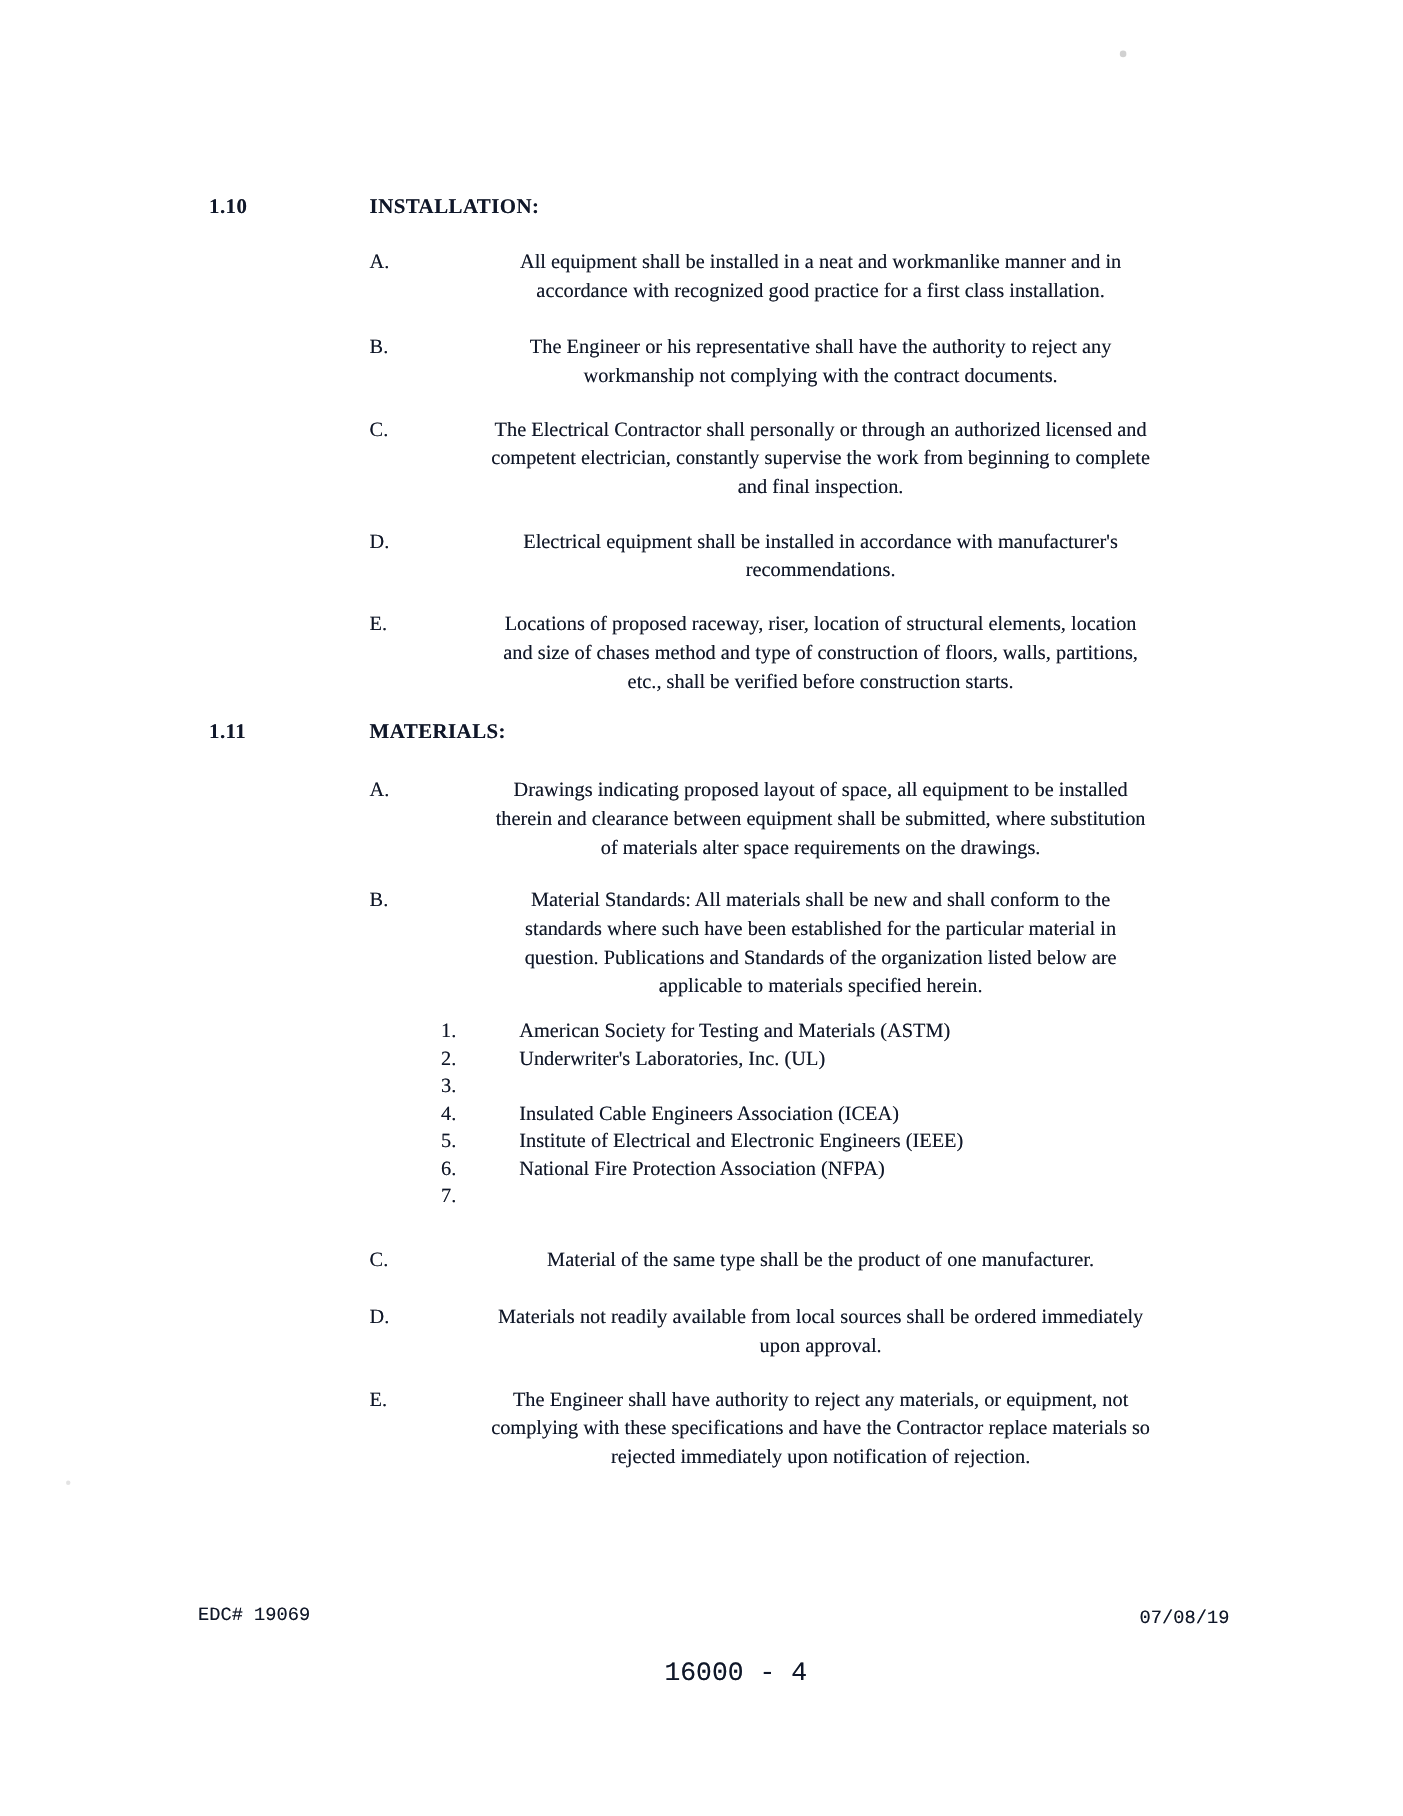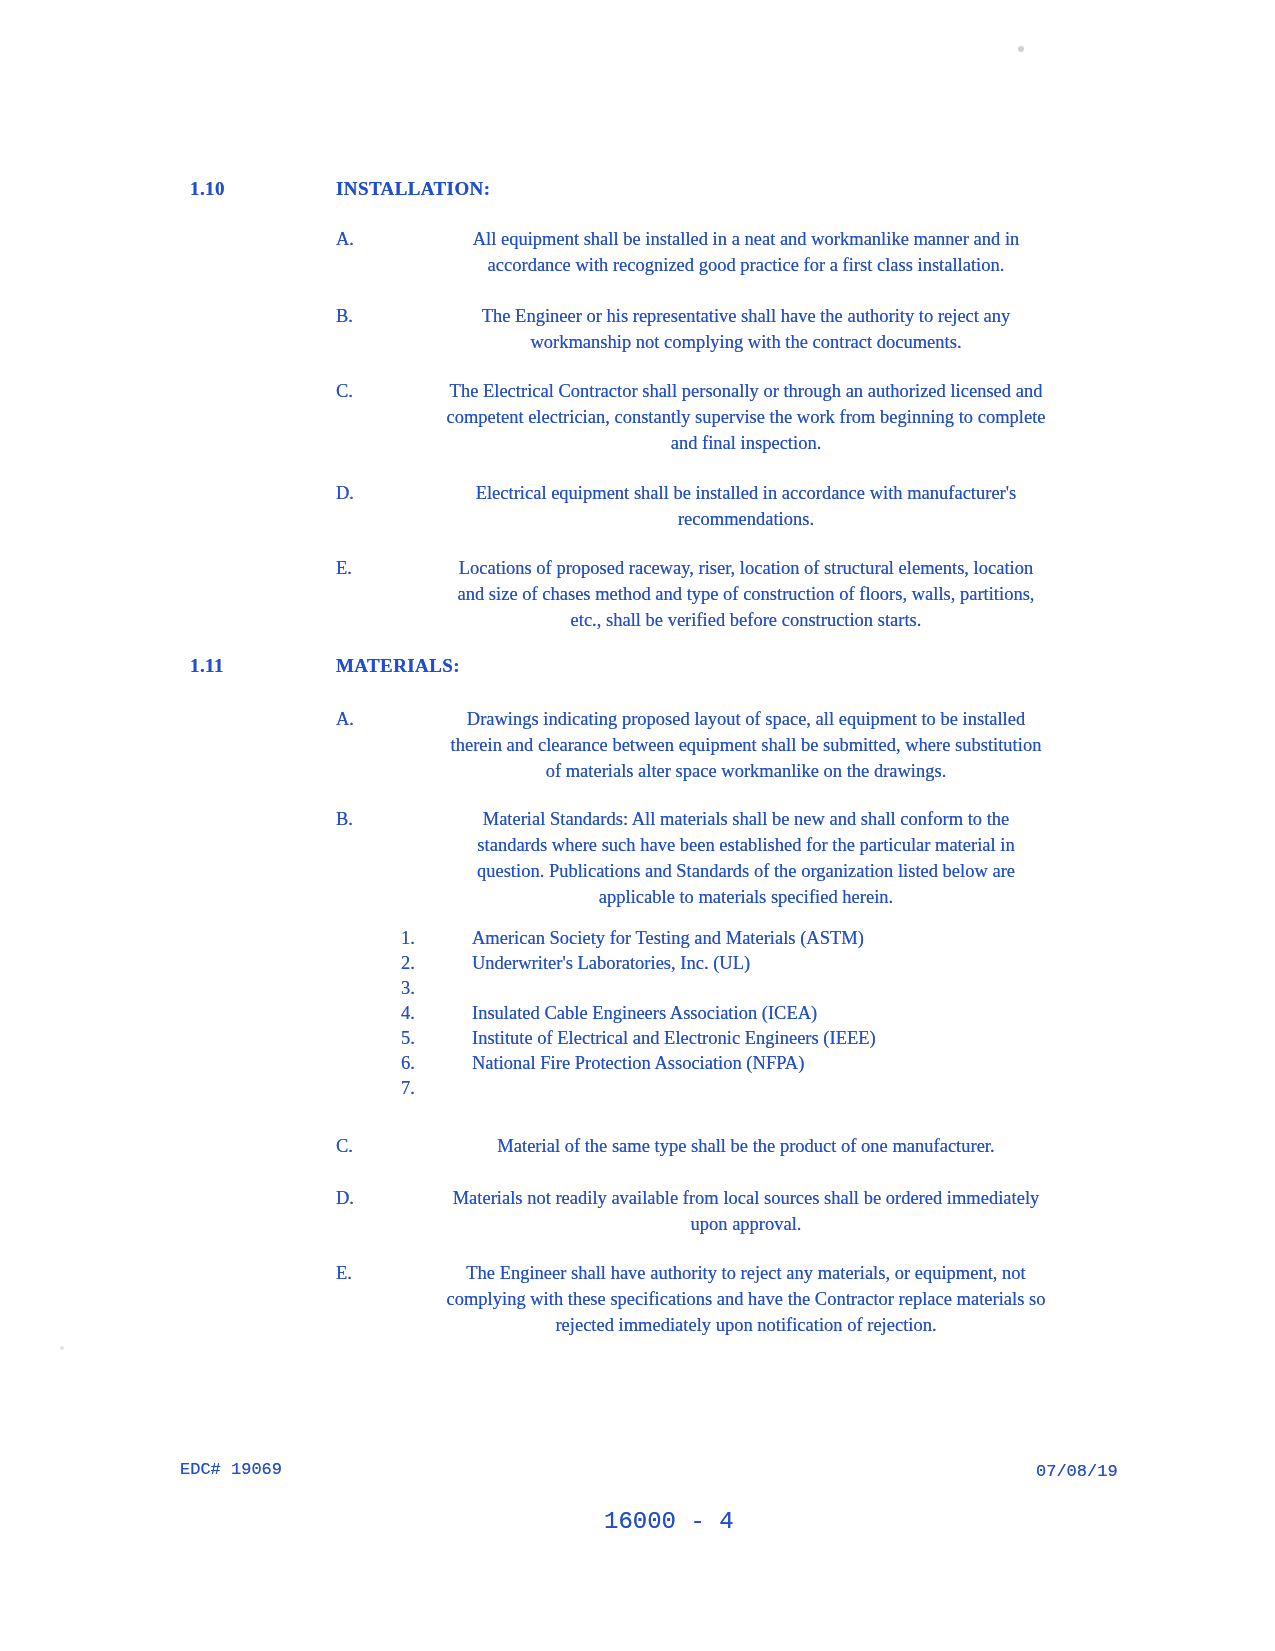--- a/index.html
+++ b/index.html
@@ -7,21 +7,21 @@
     padding: 0;
     background: #e8e8e8;
   }
   .page {
     position: relative;
     width: 1275px;
     height: 1651px;
     margin: 0 auto;
     background: #ffffff;
     font-family: "Liberation Serif", "DejaVu Serif", serif;
-    color: #1d4ed8;
+    color: #0f172a;
     overflow: hidden;
     text-shadow: 0 0 0.6px rgba(20,20,20,0.55);
   }
   .abs { position: absolute; }
   .sec-heading {
     left: 190px;
     display: flex;
     font-weight: bold;
     font-size: 19px;
     line-height: 26px;
@@ -111,21 +111,21 @@
 
   <div class="abs sec-heading" style="top:653px">
     <span class="sec-num">1.11</span>
     <span class="sec-title">MATERIALS:</span>
   </div>
 
   <div class="abs clause" style="top:706px">
     <span class="clause-letter">A.</span>
     <div class="clause-text">Drawings indicating proposed layout of space, all equipment to be installed
 therein and clearance between equipment shall be submitted, where substitution
-of materials alter space workmanlike on the drawings.</div>
+of materials alter space requirements on the drawings.</div>
   </div>
 
   <div class="abs clause" style="top:806px">
     <span class="clause-letter">B.</span>
     <div class="clause-text">Material Standards:  All materials shall be new and shall conform to the
 standards where such have been established for the particular material in
 question.  Publications and Standards of the organization listed below are
 applicable to materials specified herein.</div>
   </div>
 

